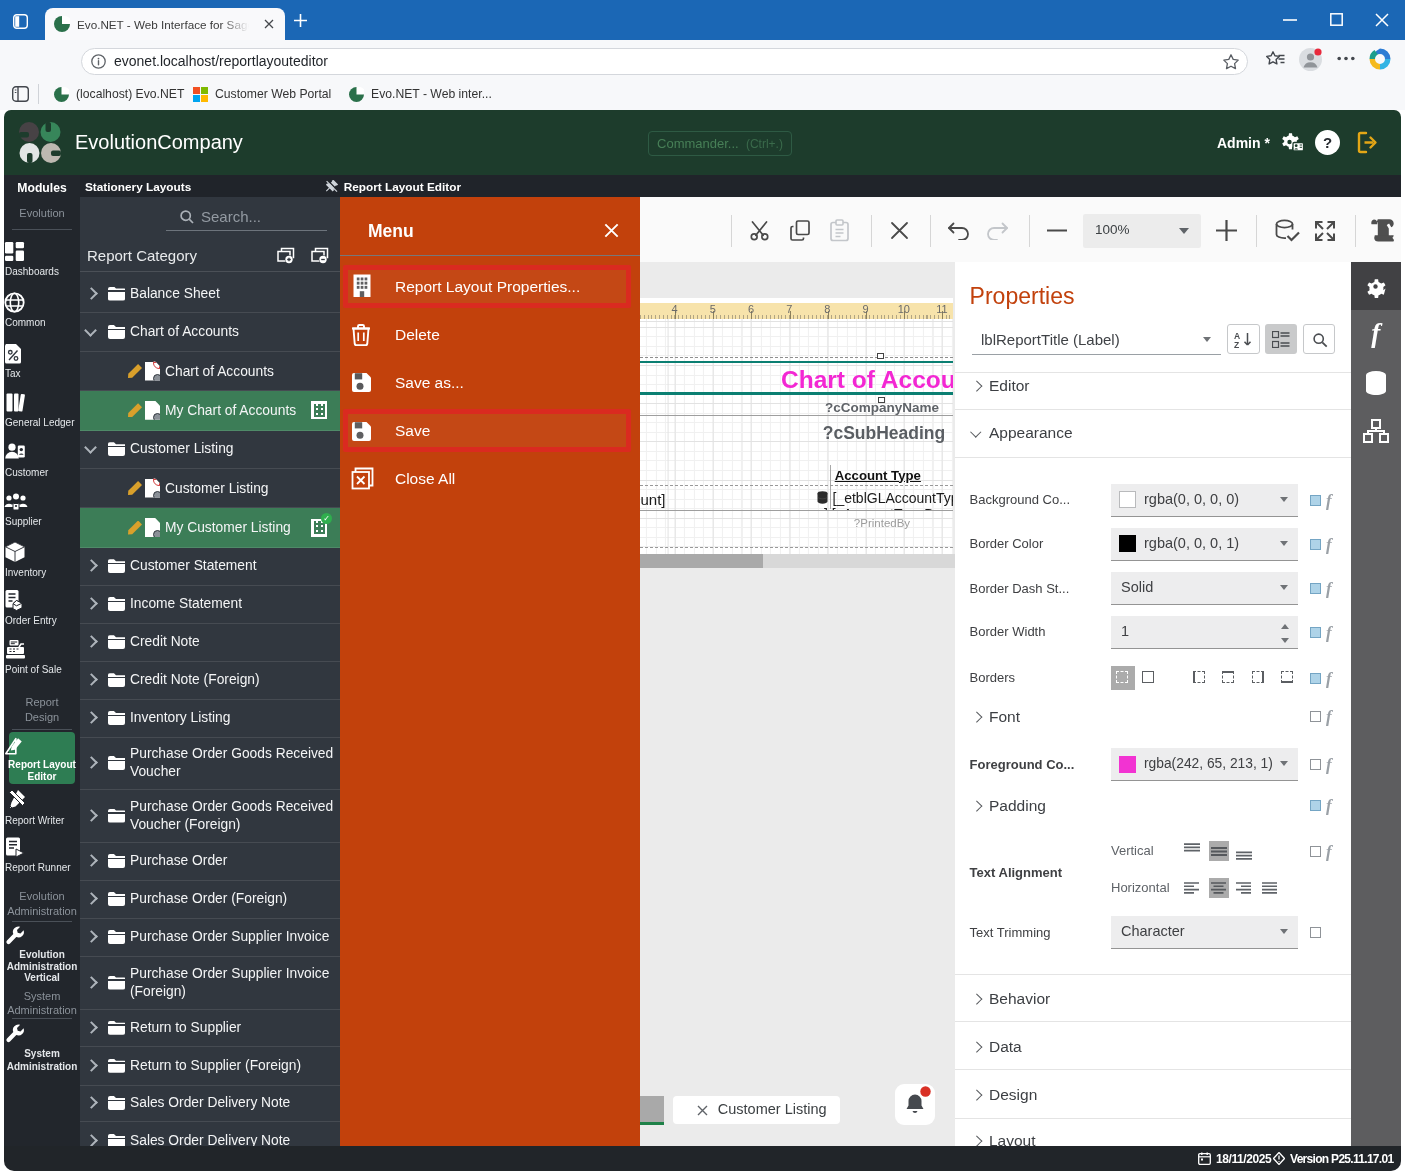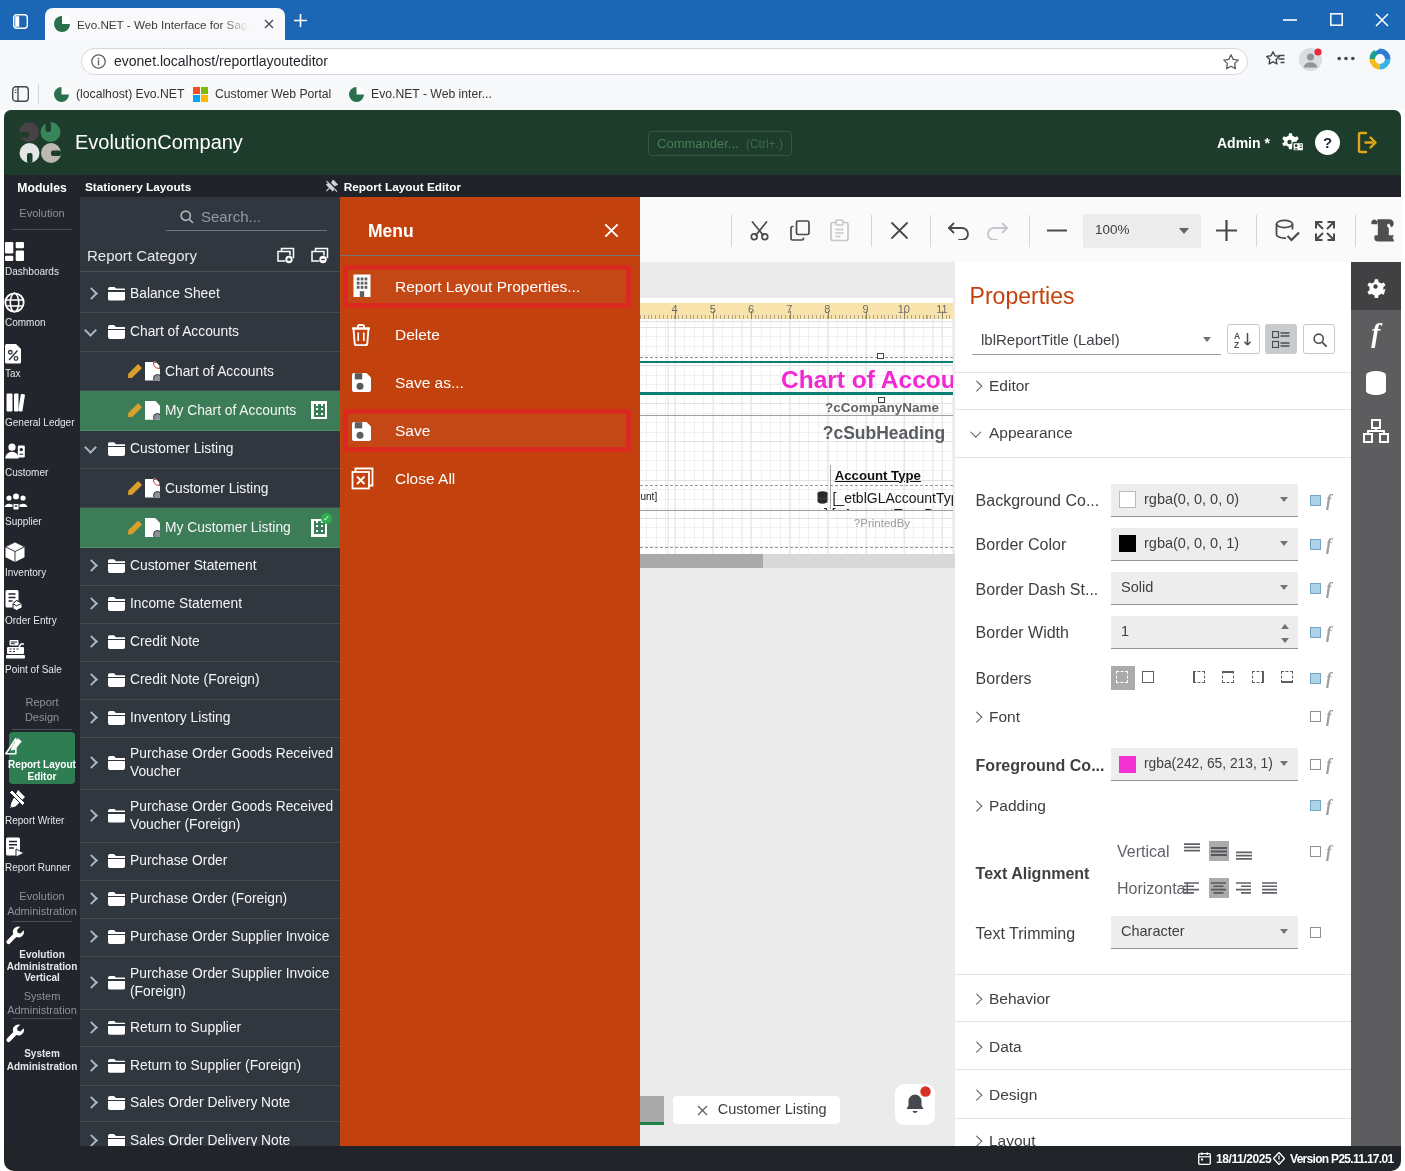--- a/index.html
+++ b/index.html
@@ -79,21 +79,21 @@
 .bldc::after { content:""; position:absolute; left:2.5px; top:2.5px; width:11px; height:13px; background:
   repeating-linear-gradient(90deg,#3c7d57 0 2.2px,transparent 2.2px 4.4px),
   repeating-linear-gradient(0deg,#3c7d57 0 2.2px,transparent 2.2px 4.4px); }
 .bldc::before { content:"\2713"; position:absolute; right:-5px; top:-6px; width:11px; height:11px; border-radius:50%; background:#2fae4e; color:#fff; font-size:8px; line-height:11px; text-align:center; z-index:2; }
 
 
 .mitem { position:absolute; left:0; width:299.4px; height:29px; display:flex; align-items:center; }
 .mitem svg { position:absolute; left:11px; }
 .mitem span { position:absolute; left:54.7px; font-size:15.5px; color:#fff; }
 .redbox { position:absolute; left:3.2px; width:288px; border:5.5px solid #da2a20; border-radius:2px; background:rgba(255,255,255,0.04); }
-.plabel { position:absolute; left:14.6px; font-size:16px; color:#3f4043;margin-left:6px; }
+.plabel { position:absolute; left:14.6px; font-size:13px; color:#3f4043; }
 .pinput { position:absolute; left:156px; width:187px; height:33px; background:#ededee; border-bottom:1px solid #949494; }
 .pinput .txt { position:absolute; left:10px; top:7px; font-size:14.5px; color:#3f4043; }
 .pinput .car { position:absolute; right:10px; top:13px; width:0; height:0; border:4.5px solid transparent; border-top:5.5px solid #6f7276; }
 .swatch { position:absolute; left:8px; top:7.5px; width:17px; height:17px; }
 .cbx { position:absolute; left:355px; width:11px; height:11px; border:1.5px solid #8f9398; background:#fff; }
 .cbx.on { background:#aed3e8; border-color:#74a5c4; }
 .fx { position:absolute; left:371px; width:14px; font-size:17px; font-style:italic; font-family:"Liberation Serif",serif; color:#9aa0a6; font-weight:600; line-height:1; }
 .chev { position:absolute; width:12px; height:12px; }
 .chev.r::before { content:""; position:absolute; left:2px; top:2px; width:6.5px; height:6.5px; border:solid #55585c; border-width:1.8px 1.8px 0 0; transform:rotate(45deg); }
 .chev.d::before { content:""; position:absolute; left:2px; top:0; width:6.5px; height:6.5px; border:solid #55585c; border-width:0 1.8px 1.8px 0; transform:rotate(45deg); }
@@ -593,21 +593,21 @@
         <div class="abs" style="left:237.2px;top:91px;width:6.5px;height:6.5px;background:#fff;border:1.2px solid #444"></div>
         <div class="abs" style="left:141px;top:104px;width:172px;overflow:hidden;height:28px"><span style="font-size:24.5px;font-weight:700;color:#f327d3;white-space:nowrap">Chart of Accounts</span></div>
         <div class="abs" style="left:0;top:130.8px;width:313px;height:2.4px;background:#0b7f72"></div>
         <div class="abs" style="left:238px;top:135.2px;width:6.5px;height:6.5px;background:#fff;border:1.2px solid #444"></div>
         <div class="abs" style="left:152px;top:138px;width:180px;text-align:center;font-size:13.5px;font-weight:700;color:#5f6368;white-space:nowrap">?cCompanyName</div>
         <div class="abs" style="left:0;top:153.1px;width:313px;height:1.4px;background:#9e9e9e"></div>
         <div class="abs" style="left:154px;top:161px;width:180px;text-align:center;font-size:17.5px;font-weight:700;color:#5a5e63;white-space:nowrap">?cSubHeading</div>
         <div class="abs" style="left:189.5px;top:203.8px;width:1.2px;height:44px;background:#a8a8a8"></div>
         <div class="abs" style="left:194.7px;top:206px;font-size:13.2px;font-weight:700;color:#101010;text-decoration:underline">Account Type</div>
         <div class="abs" style="left:0;top:223.8px;width:313px;border-top:1.1px dashed #999"></div>
-        <div class="abs" style="left:0.5px;top:229px;font-size:10px;color:#1a1a1a">unt]</div>
+        <div class="abs" style="left:0.5px;top:229px;font-size:15px;color:#1a1a1a">unt]</div>
         <svg class="ic" style="left:176.5px;top:229px" width="11" height="13" viewBox="0 0 11 13">
             <ellipse cx="5.5" cy="2.4" rx="5" ry="2.2" fill="#2b2b2b"></ellipse>
             <path d="M.5 2.4v8.2c0 1.2 2.3 2.2 5 2.2s5-1 5-2.2V2.4z" fill="#2b2b2b"></path>
             <path d="M.9 6.5c1 .8 2.7 1.3 4.6 1.3s3.6-.5 4.6-1.3" stroke="#4a4a4a" stroke-width=".7" fill="none"></path>
           </svg>
         <div class="abs" style="left:192.5px;top:227px;width:121px;overflow:hidden;height:18.5px"><span style="font-size:14px;color:#1a1a1a;white-space:nowrap">[_etblGLAccountType]</span></div>
         <div class="abs" style="left:180px;top:243.5px;width:133px;overflow:hidden;height:4.5px"><span style="font-size:14px;color:#1a1a1a;white-space:nowrap">&nbsp;] [_AccountTypeDes</span></div>
         <div class="abs" style="left:0;top:248.2px;width:313px;height:1.4px;background:#9e9e9e"></div>
         <div class="abs" style="left:162px;top:255.5px;width:160px;text-align:center;font-size:11.5px;color:#9b9b9b">?PrintedBy</div>
         <div class="abs" style="left:0;top:285.3px;width:313px;border-top:1.1px dashed #999"></div>

